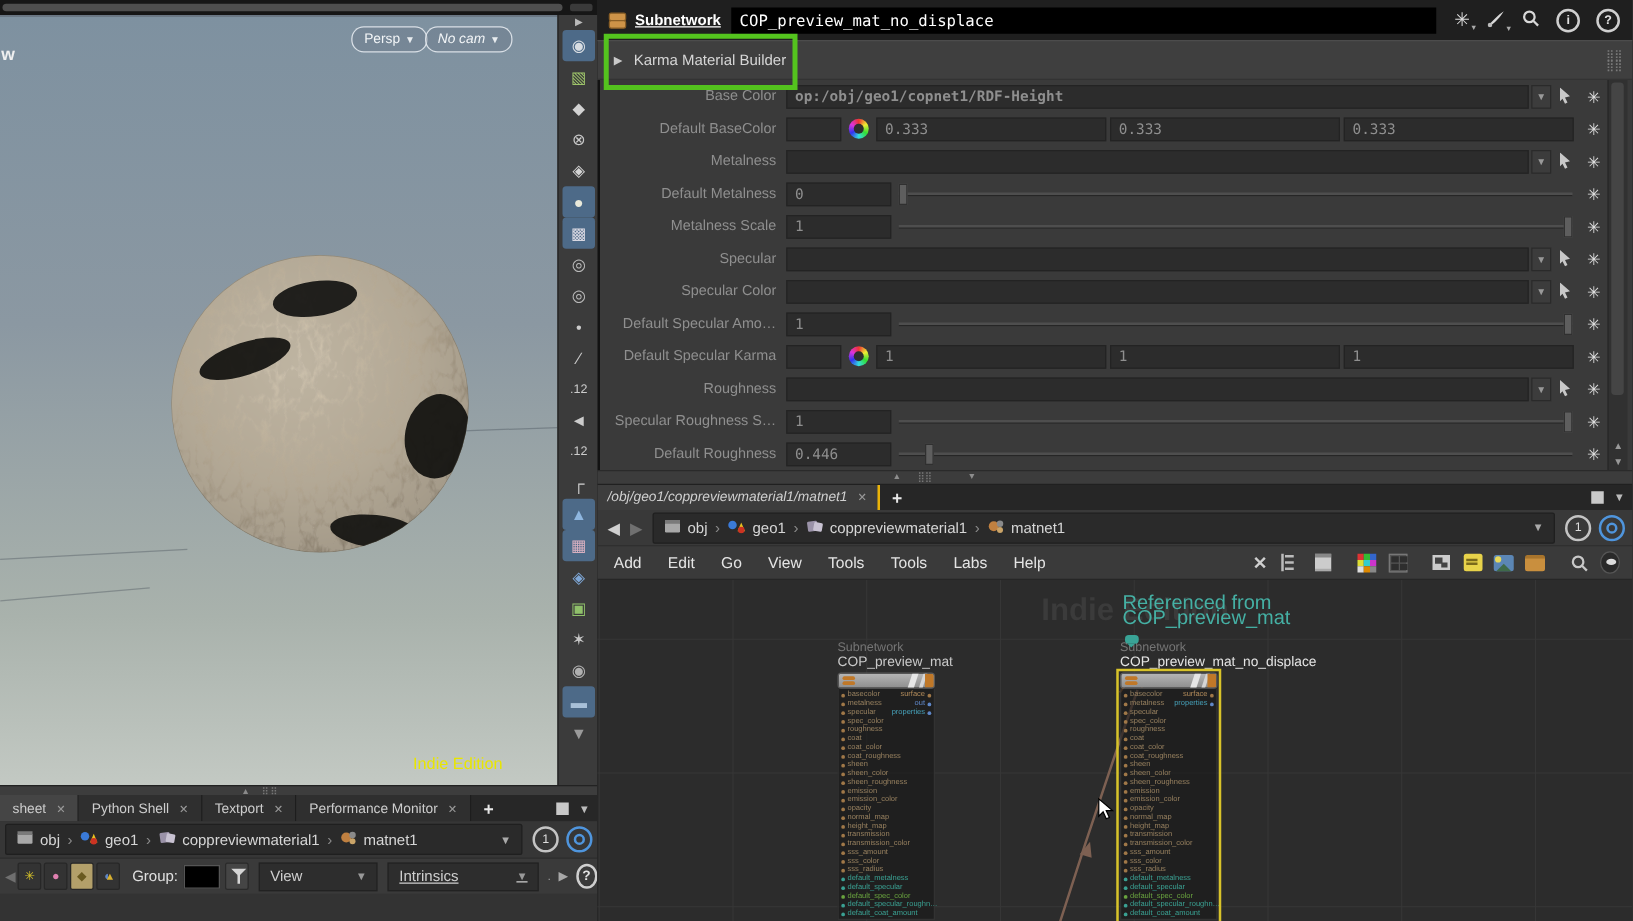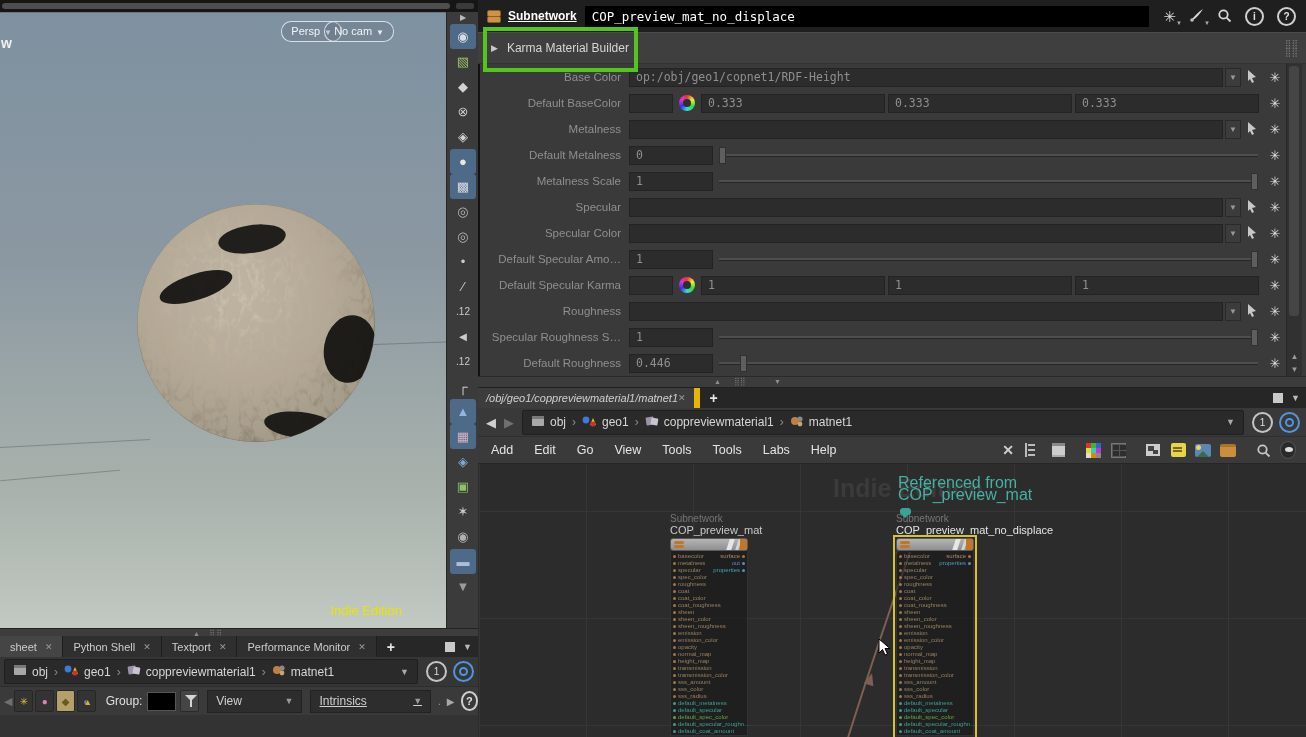--- a/index.html
+++ b/index.html
@@ -98,21 +98,21 @@
   #kmb-row .grip{margin-left:auto;margin-right:8px;color:#7a7a7a;font-size:9px;line-height:8px;}
   #green-box{left:483px;top:27px;width:147px;height:37px;border:4px solid #54c41e;z-index:60;pointer-events:none;}
 
   #param-rows{left:478px;top:64px;width:806px;height:312px;}
   .p-row{height:26px;display:flex;align-items:center;}
   .p-label{width:143px;text-align:right;color:#8f8f8f;font-size:11.5px;padding-right:8px;flex:none;
     white-space:nowrap;overflow:hidden;}
   .p-ctl{flex:1;display:flex;align-items:center;height:19px;min-width:0;}
   .p-field{background:#2c2c2c;border:1px solid #232323;height:19px;box-sizing:border-box;color:#8f8f8f;
     font-size:11.5px;display:flex;align-items:center;padding:0 6px;}
-  .p-field.path{flex:1;}
+  .p-field.path{flex:1;font-weight:bold;}
   .p-num{width:84px;flex:none;}
   .drop-btn{width:16px;height:19px;background:#3c3c3c;border:1px solid #2a2a2a;box-sizing:border-box;color:#999;
     font-size:8px;display:flex;align-items:center;justify-content:center;margin-left:2px;flex:none;}
   .pick-ico{width:18px;height:19px;display:flex;align-items:center;justify-content:center;margin-left:3px;flex:none;}
   .gear{width:18px;flex:none;color:#dedede;font-size:13px;text-align:center;margin-left:4px;}
   .slider{flex:1;height:19px;position:relative;margin-left:6px;margin-right:4px;}
   .slider .track{position:absolute;left:0;right:0;top:8px;height:2px;background:#4e4e4e;border-bottom:1px solid #262626;}
   .slider .handle{position:absolute;top:1px;width:7px;height:17px;background:#5e5e5e;border:1px solid #303030;box-sizing:border-box;}
   .swatch{width:44px;height:19px;background:#2e2e2e;border:1px solid #232323;box-sizing:border-box;flex:none;}
   .wheel{width:16px;height:16px;border-radius:50%;margin:0 6px;flex:none;position:relative;
@@ -122,22 +122,22 @@
 
   #rp-scrollbar{left:1286px;top:64px;width:15px;height:312px;background:#313131;border-left:1px solid #272727;}
   #rp-scrollbar .thumb{position:absolute;left:2px;top:2px;width:10px;height:250px;background:#454545;border-radius:3px;}
   #rp-scrollbar .ar{position:absolute;left:0;width:15px;height:13px;color:#999;font-size:8px;text-align:center;line-height:13px;}
 
   #rp-splitter{left:478px;top:376px;width:828px;height:12px;background:#3c3c3c;border-top:1px solid #2a2a2a;border-bottom:1px solid #202020;box-sizing:border-box;}
   #rp-splitter .c{position:absolute;left:236px;top:1px;color:#8d8d8d;font-size:7px;letter-spacing:6px;}
   #rp-splitter .d{position:absolute;left:256px;top:0px;color:#777;font-size:8px;}
 
   #net-tabbar{left:478px;top:388px;width:828px;height:20px;background:#262626;display:flex;align-items:stretch;}
-  .net-tab{display:flex;align-items:center;background:#3d3d3d;color:#d0d0d0;font-size:11px;font-style:italic;
-    padding:0 8px;border-right:6px solid #eab308;}
+  .net-tab{display:flex;align-items:center;gap:8px;background:#3d3d3d;color:#d0d0d0;font-size:11px;font-style:italic;
+    padding:0 8px;border-right:2px solid #eab308;}
   .net-tab .x{color:#999;font-size:9px;font-style:normal;}
 
   #net-crumbrow{left:478px;top:408px;width:828px;height:28px;background:#393939;}
   .nav-ar{font-size:13px;margin-left:8px;}
   #net-menubar{left:478px;top:436px;width:828px;height:28px;background:#3a3a3a;border-top:1px solid #2f2f2f;
     display:flex;align-items:center;border-bottom:1px solid #262626;box-sizing:border-box;}
   #menu-items{display:flex;gap:21px;padding-left:13px;}
   .menu-item{color:#e4e4e4;font-size:12.5px;}
   #menu-icons{margin-left:auto;display:flex;align-items:center;gap:9px;padding-right:10px;}
   .mi{width:16px;height:16px;display:flex;align-items:center;justify-content:center;position:relative;}
@@ -230,21 +230,21 @@
           <ellipse cx="62" cy="86" rx="38" ry="13" fill="#0d0d0b" opacity="0.9" transform="rotate(-18 62 86)"></ellipse>
           <ellipse cx="216" cy="148" rx="26" ry="34" fill="#0d0d0b" opacity="0.9" transform="rotate(10 216 148)"></ellipse>
           <ellipse cx="166" cy="224" rx="36" ry="13" fill="#0f0f0d" opacity="0.9" transform="rotate(6 166 224)"></ellipse>
           <circle cx="122" cy="122" r="119" fill="none" stroke="#4e4a40" stroke-opacity="0.35"></circle>
         </g>
       </svg>
 
       <div class="pill" style="right:104px;">
         <span>Persp</span><span class="car">▼</span>
       </div>
-      <div class="pill" style="right:52px;">
+      <div class="pill" style="right:36px;font-style:italic;">
         <span>No cam</span><span class="car">▼</span>
       </div>
 
       <div id="vp-watermark" class="abs">Indie Edition</div>
     </div>
 
     <div id="vp-toolbar" class="abs">
       <div class="vtb-top-arrow">▶</div>
       <div id="vtb-items">
           <div class="vtb-item active" style="color: rgb(216, 221, 226);">◉</div>

